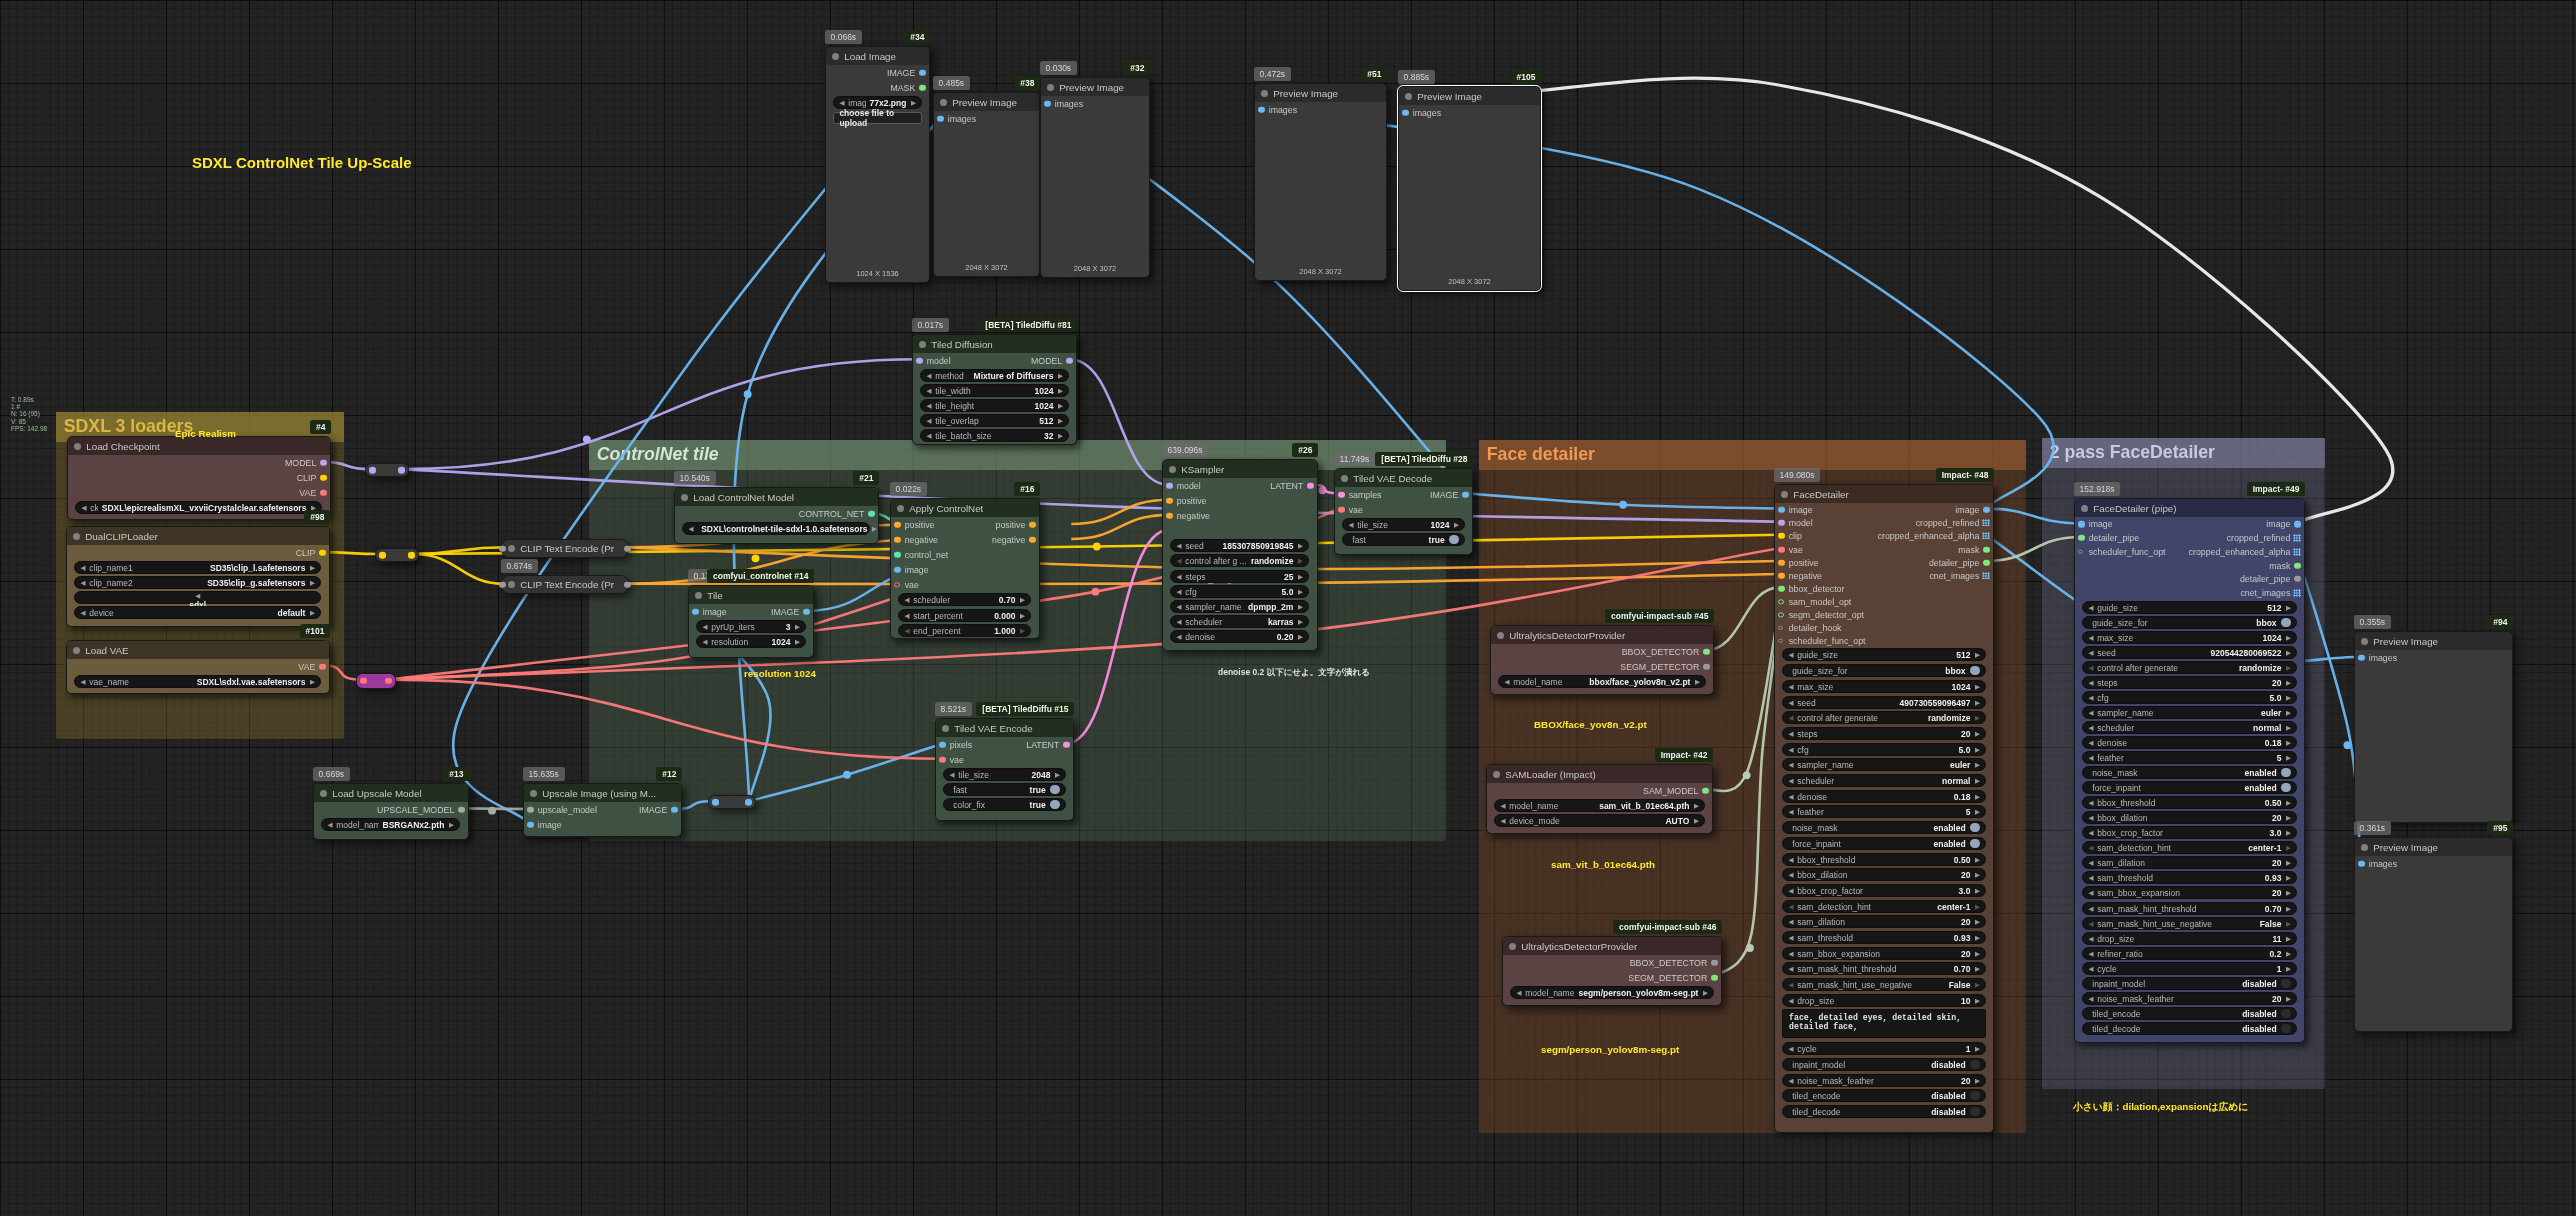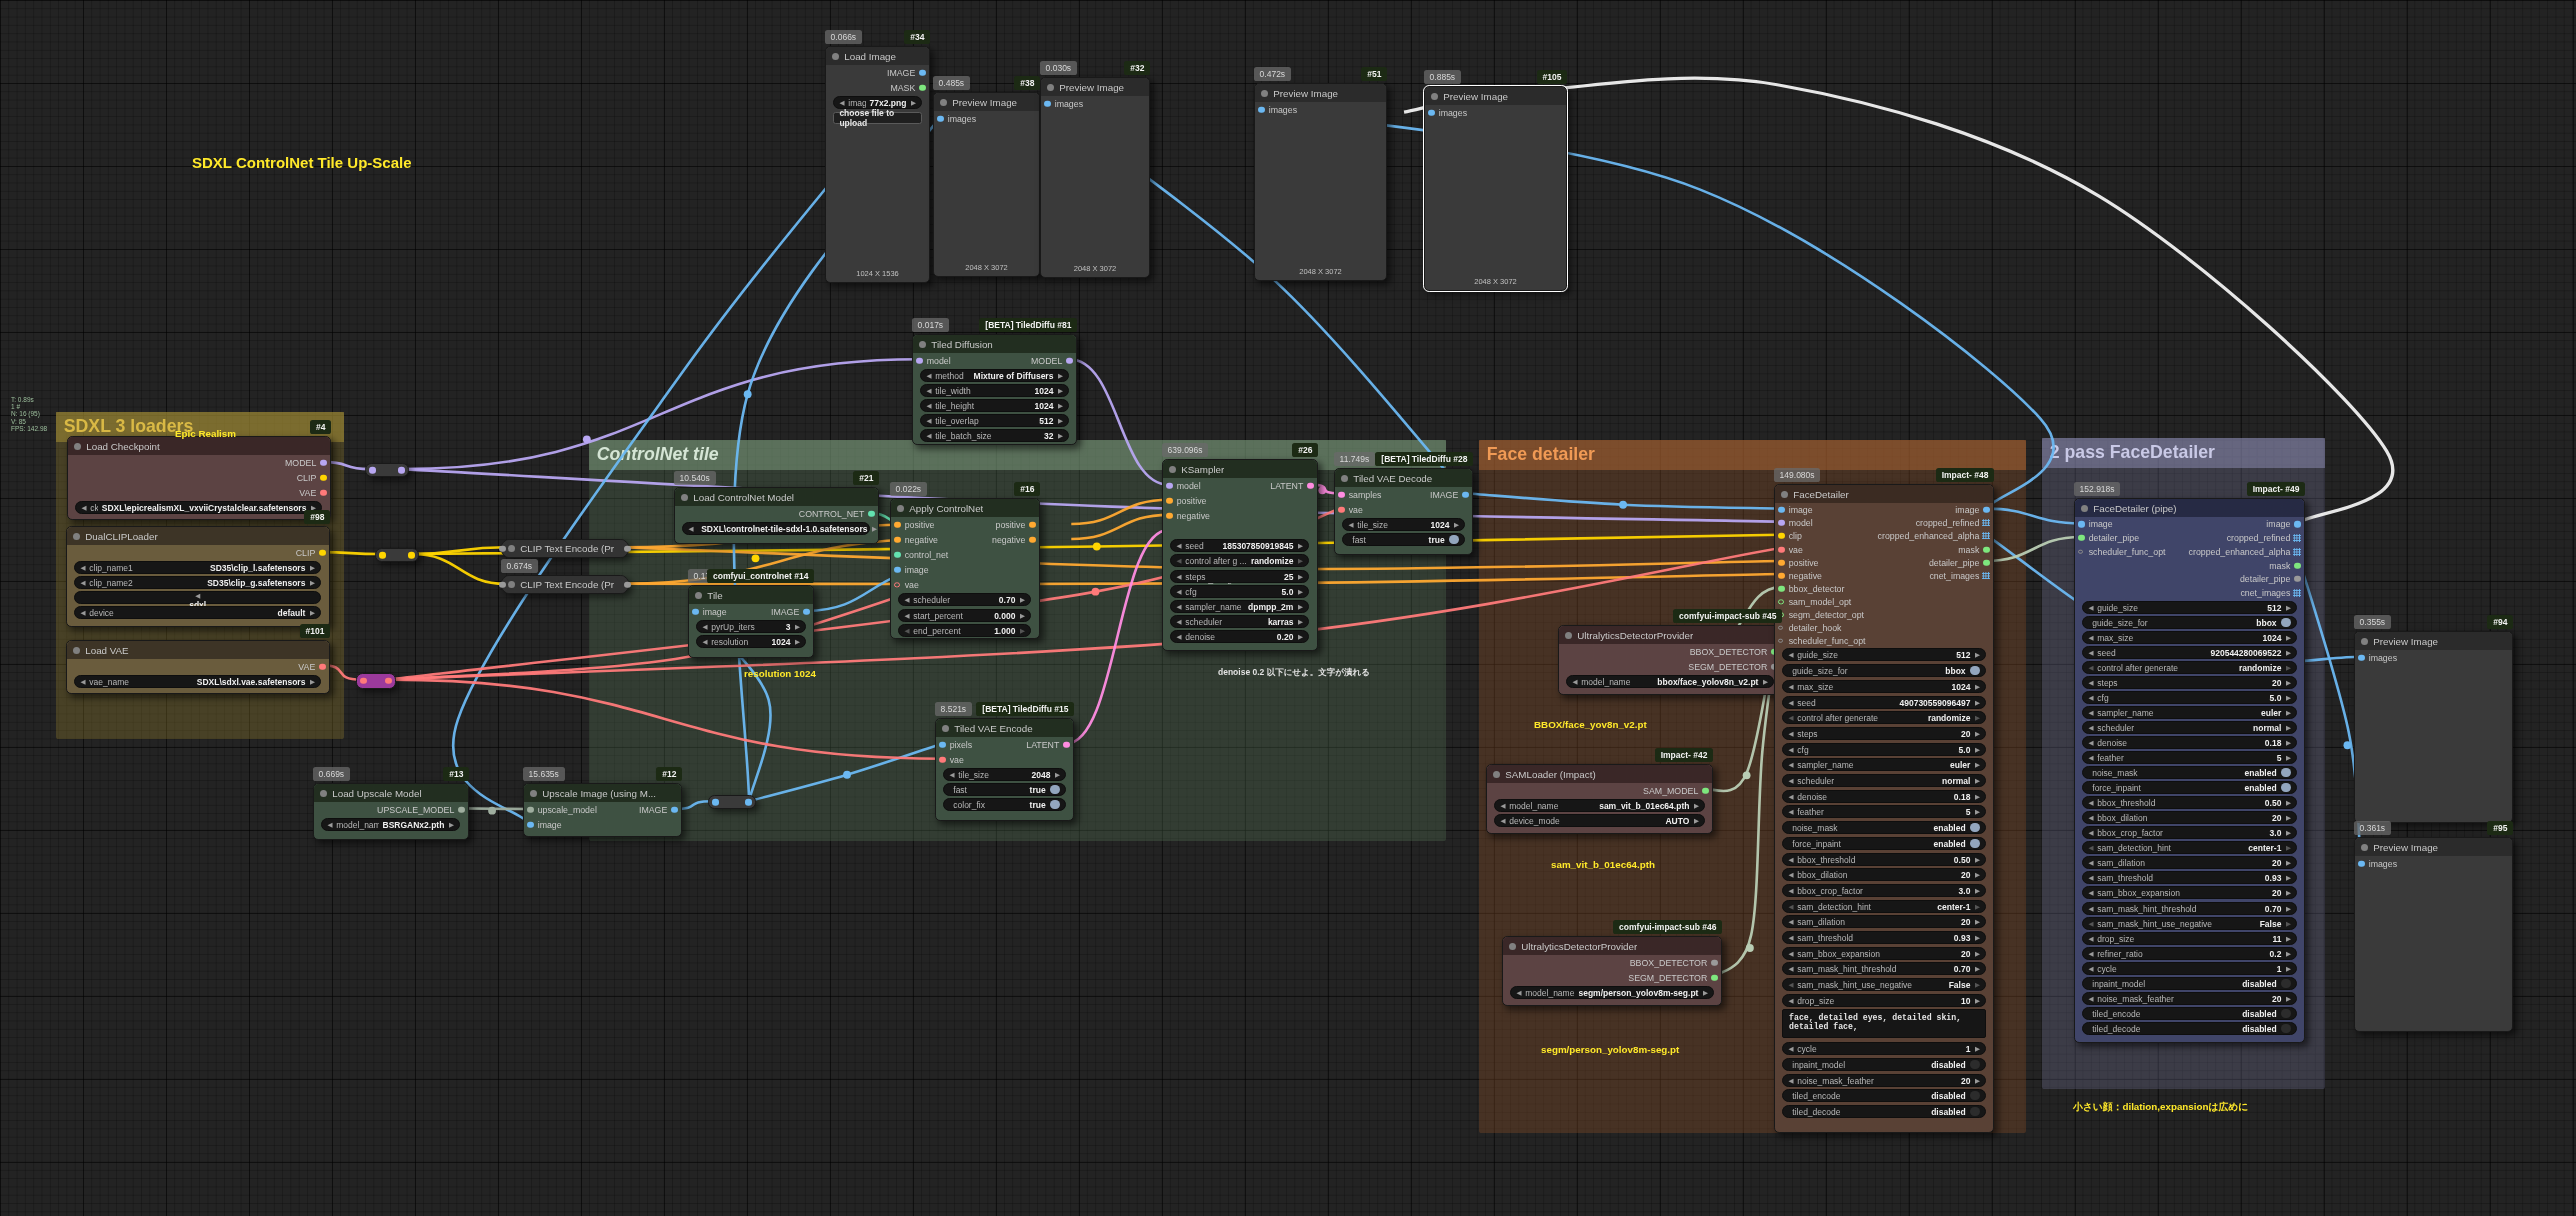--- a/index.html
+++ b/index.html
@@ -12,21 +12,21 @@
       linear-gradient(90deg,rgba(0,0,0,.22) 0.7px,transparent 0.7px);
     background-size:83px 83px,83px 83px,8.3px 8.3px,8.3px 8.3px;
     font-family:"Liberation Sans",sans-serif;}
   .layer{position:absolute;left:0;top:0;width:100%;height:100%;}
   #groups{z-index:1}#wires{z-index:5}#nodes{z-index:10}#notes{z-index:30}
   .group{position:absolute;border-radius:2.6px;}
   .group-band{position:absolute;left:0;top:0;right:0;height:30px;}
   .group-title{position:absolute;left:7.8px;top:3.9px;font-size:17.7px;font-weight:bold;white-space:nowrap;}
   .node{position:absolute;background:var(--body,#3a3a3a);border:0.7px solid #191919;border-radius:5.2px;
         box-shadow:3.3px 3.3px 7.8px rgba(0,0,0,.55);}
-  .node.selected{outline:1.6px solid #fff;margin-left:26px;}
+  .node.selected{outline:1.6px solid #fff;}
   .nheader{position:absolute;left:0;top:0;right:0;height:18.3px;background:var(--head,#2b2b2b);
         border-radius:4.6px 4.6px 0 0;display:flex;align-items:center;padding:0 5.9px;box-sizing:border-box;gap:5.2px;}
   .node.collapsed{border-radius:8.5px;}
   .node.collapsed .nheader{border-radius:7.8px;height:100%;}
   .ndot{width:7.2px;height:7.2px;border-radius:50%;background:#808080;flex:none;}
   .ntitle{font-size:9.8px;color:#c9c9c9;white-space:nowrap;overflow:hidden;}
   .badge{position:absolute;right:-1.3px;top:-17px;background:#1c2a14;color:#f2f2f2;font-weight:bold;
         font-size:8.5px;padding:2px 5.9px;border-radius:2.6px;white-space:nowrap;z-index:3;}
   .timing{position:absolute;left:-1.3px;top:-17px;background:rgba(105,105,105,.75);color:#d8d8d8;
         font-size:8.5px;padding:2px 5.9px;border-radius:2.6px;white-space:nowrap;z-index:2;}
@@ -611,21 +611,21 @@
           <span class="wlabel">tile_size</span>
           <span class="wvalue">1024</span>
           <span class="warr" style="margin-left: 4.6px;">▶</span>
         </div>
         <div class="widget" style="left: 7.2px; top: 64px; width: 123px; height: 13px; position: absolute;">
           <span class="wlabel">fast</span>
           <span class="wvalue">true</span>
           <span class="tdot"></span>
         </div>
       </div>
-      <div class="node" style="left: 1558px; top: 625px; width: 222px; height: 68px; position: absolute; --body: #5c4343; --head: #3a2727;">
+      <div class="node" style="left: 1490px; top: 625px; width: 222px; height: 68px; position: absolute; --body: #5c4343; --head: #3a2727;">
         <div class="badge">comfyui-impact-sub #45</div>
         <div class="nheader">
           <div class="ndot"></div>
           <div class="ntitle">UltralyticsDetectorProvider</div>
         </div>
         <div class="prow" style="left: 0px; top: 18.3px; width: 222px; height: 15px; position: absolute;">
           <div class="pdot out" style="background: rgb(126, 231, 126);"></div>
           <div class="plabel out">BBOX_DETECTOR</div>
         </div>
         <div class="prow" style="left: 0px; top: 33px; width: 222px; height: 15px; position: absolute;">

